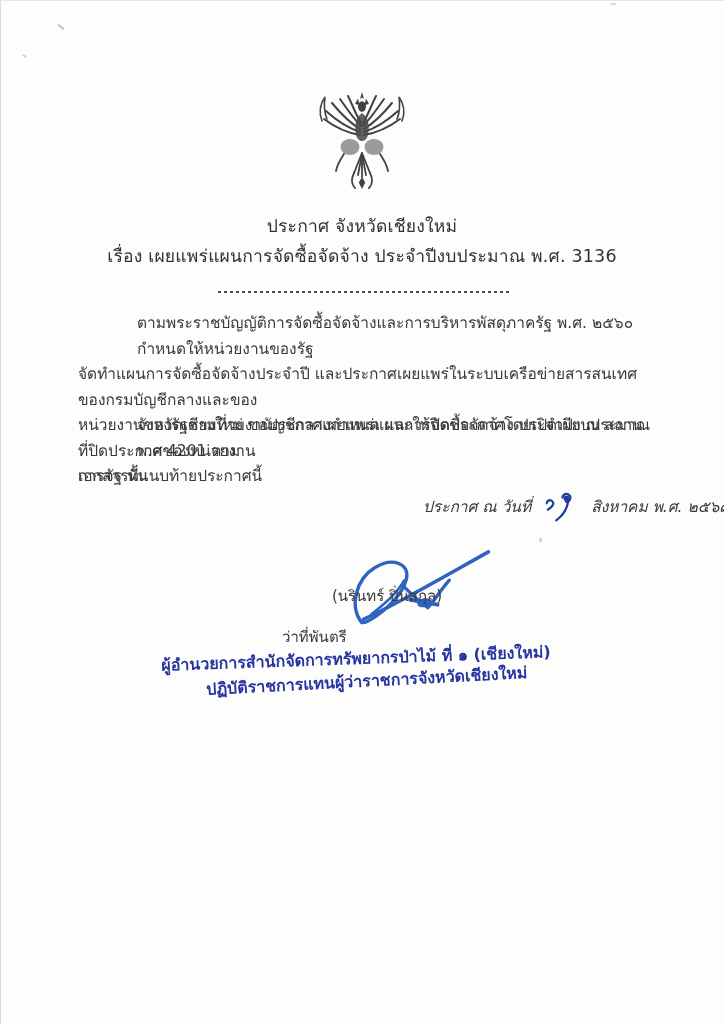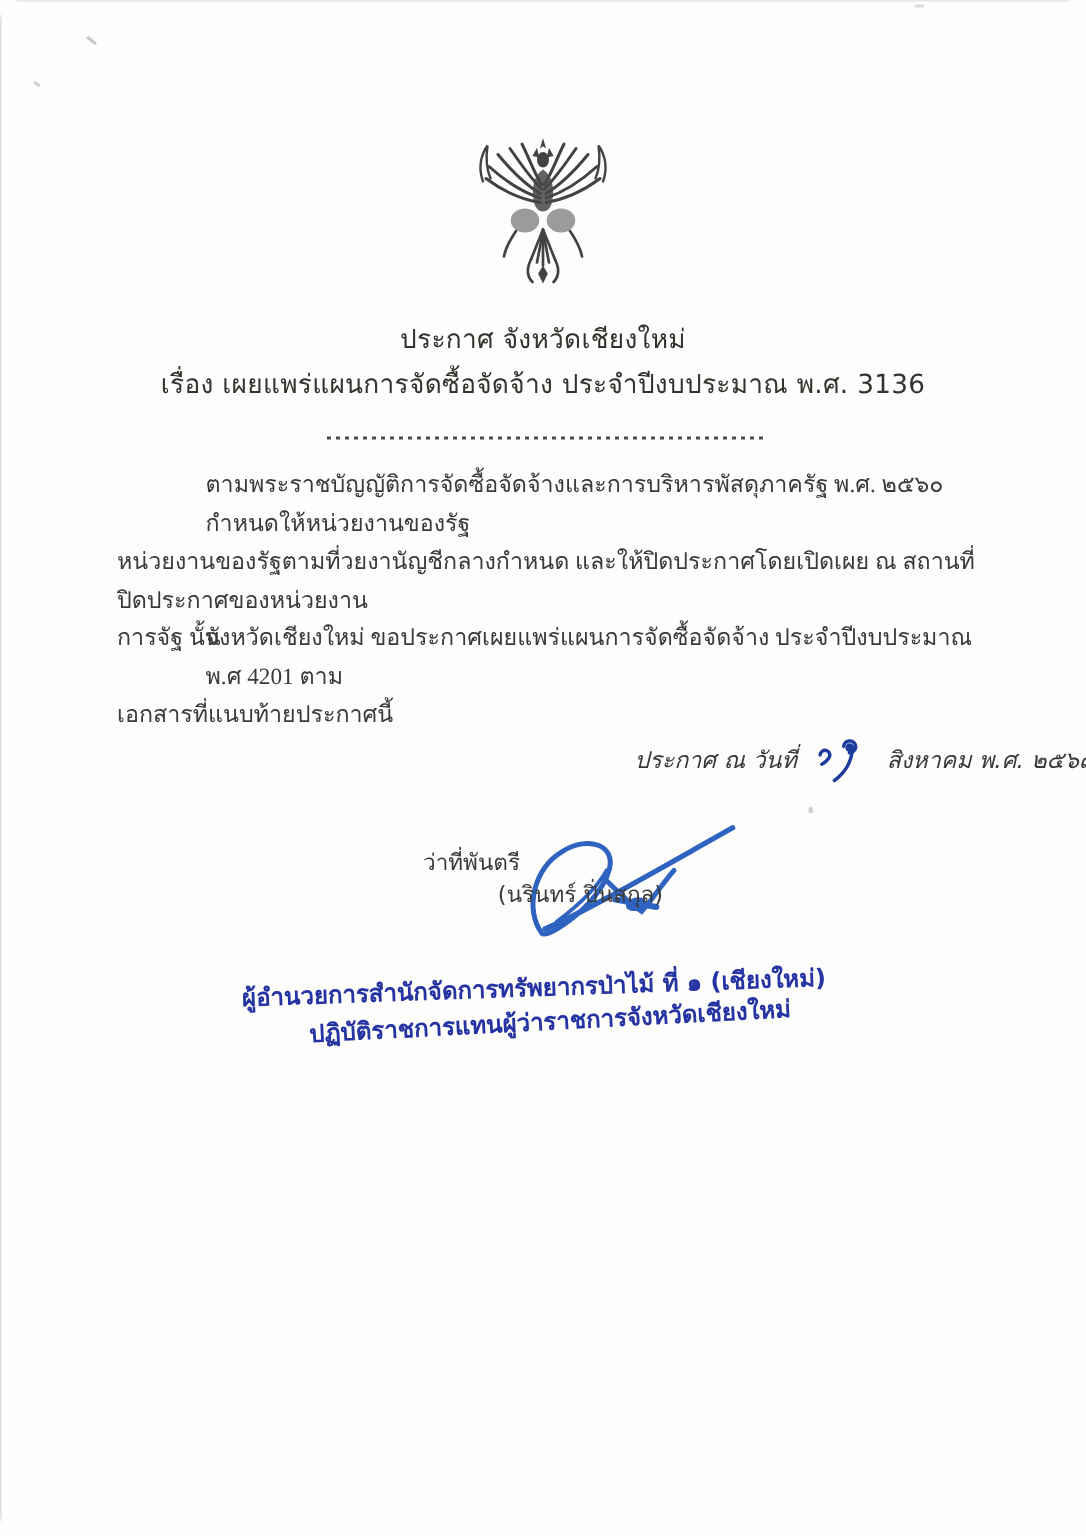--- a/index.html
+++ b/index.html
@@ -1,21 +1,20 @@
 <!DOCTYPE html>
 <html><head>
 <meta charset="utf-8">
 <style>
   html,body{margin:0;padding:0;background:#fdfdfc;}
   .page{
     position:relative;width:724px;height:1024px;margin:0 auto;
     background:#fdfdfc;overflow:hidden;
     font-family:"DejaVu Sans","Liberation Sans",sans-serif;
     color:#3c3a38;
-    border-radius:14px;
   }
   
   .edge-left{position:absolute;left:0;top:0;bottom:0;width:1px;background:#dcdcdc;}
   .edge-top{position:absolute;top:0;left:0;right:0;height:1px;background:#e7e7e7;}
   .speck{position:absolute;background:#9a9a9a;border-radius:1px;}
   .speck.s1{left:57px;top:26px;width:8px;height:2px;transform:rotate(38deg);opacity:.55;}
   .speck.s2{left:22px;top:55px;width:5px;height:2px;transform:rotate(30deg);opacity:.45;}
   .speck.s3{left:539px;top:538px;width:3px;height:4px;opacity:.45;}
   .speck.s4{left:610px;top:3px;width:6px;height:2px;opacity:.35;}
 
@@ -23,31 +22,31 @@
 
   .title-line{position:absolute;left:0;width:724px;text-align:center;
     font-size:17.5px;letter-spacing:.2px;color:#34322f;}
   .doc-title{top:212px;}
   .doc-subject{top:242px;}
 
   .divider{position:absolute;left:218px;top:291px;width:294px;height:2px;
     background:repeating-linear-gradient(90deg,#4c4c4c 0 3px,transparent 3px 6px);}
 
   .bodytext{position:absolute;left:78px;width:575px;font-size:15.5px;
-    line-height:25.5px;color:#3c3a38;font-family:Liberation Serif, serif;}
+    line-height:25.5px;color:#3c3a38;}
   .para1{top:311px;}
   .para2{top:413px;}
   .indent{padding-left:59px;}
 
   .dateline{position:absolute;left:423px;top:489px;display:flex;align-items:flex-start;
     gap:9px;font-size:15.5px;color:#3c3a38;white-space:nowrap;}
   .dateline .txt{padding-top:5px;font-style:italic;}
   .hand-day{width:42px;height:38px;flex:0 0 auto;}
 
-  .rank{position:absolute;left:282px;top:563px;font-size:15px;color:#3c3a38;white-space:nowrap;}
+  .rank{position:absolute;left:282px;top:625px;font-size:15px;color:#3c3a38;white-space:nowrap;}
   .signature{position:absolute;left:340px;top:546px;width:160px;height:88px;}
   .signer-name{position:absolute;left:287px;top:584px;width:200px;text-align:center;
     font-size:15px;color:#3c3a38;white-space:nowrap;}
 
   .stamp{position:absolute;text-align:center;font-weight:bold;color:#2634a3;
     white-space:nowrap;}
   .stamp1{left:156px;top:646px;width:400px;font-size:16px;transform:rotate(-2deg);}
   .stamp2{left:206px;top:669px;width:300px;font-size:16px;transform:rotate(-3deg);}
 
   .ink{stroke:#424242;fill:none;stroke-linecap:round;}
@@ -97,20 +96,21 @@
     </svg>
   </div>
 
   <div class="title-line doc-title">ประกาศ จังหวัดเชียงใหม่</div>
   <div class="title-line doc-subject">เรื่อง เผยแพร่แผนการจัดซื้อจัดจ้าง ประจำปีงบประมาณ พ.ศ. 3136</div>
 
   <div class="divider"></div>
 
   <div class="bodytext para1">
     <div class="indent">ตามพระราชบัญญัติการจัดซื้อจัดจ้างและการบริหารพัสดุภาครัฐ พ.ศ. ๒๕๖๐ กำหนดให้หน่วยงานของรัฐ</div>
+    <div>จัดทำแผนการจัดซื้อจัดจ้างประจำปี และประกาศเผยแพร่ในระบบเครือข่ายสารสนเทศของกรมบัญชีกลางและของ</div>
     <div>หน่วยงานของรัฐตามที่วยงานัญชีกลางกำหนด และให้ปิดประกาศโดยเปิดเผย ณ สถานที่ปิดประกาศของหน่วยงาน</div>
     <div>การจัฐ นั้น</div>
   </div>
 
   <div class="bodytext para2">
     <div class="indent">จังหวัดเชียงใหม่ ขอประกาศเผยแพร่แผนการจัดซื้อจัดจ้าง ประจำปีงบประมาณ พ.ศ 4201 ตาม</div>
     <div>เอกสารที่แนบท้ายประกาศนี้</div>
   </div>
 
   <div class="dateline">

